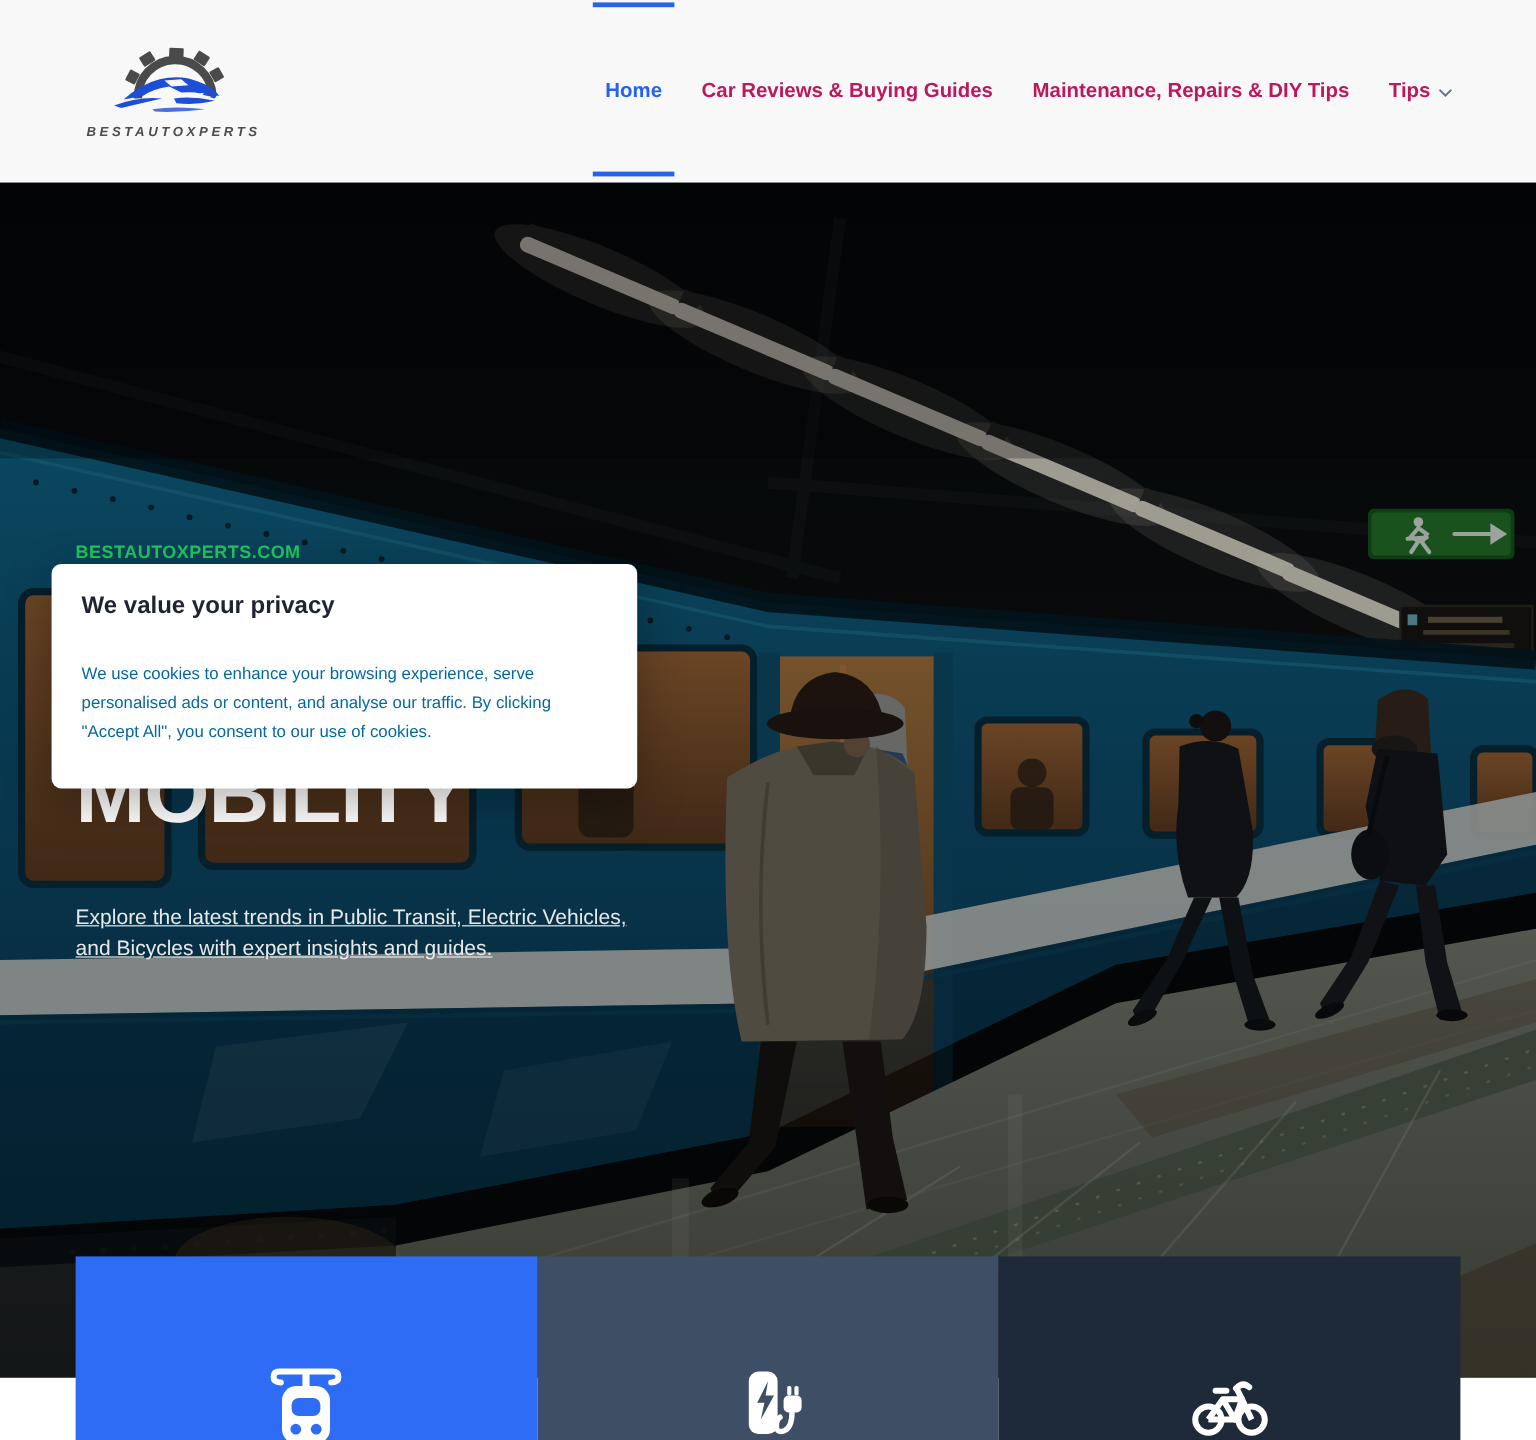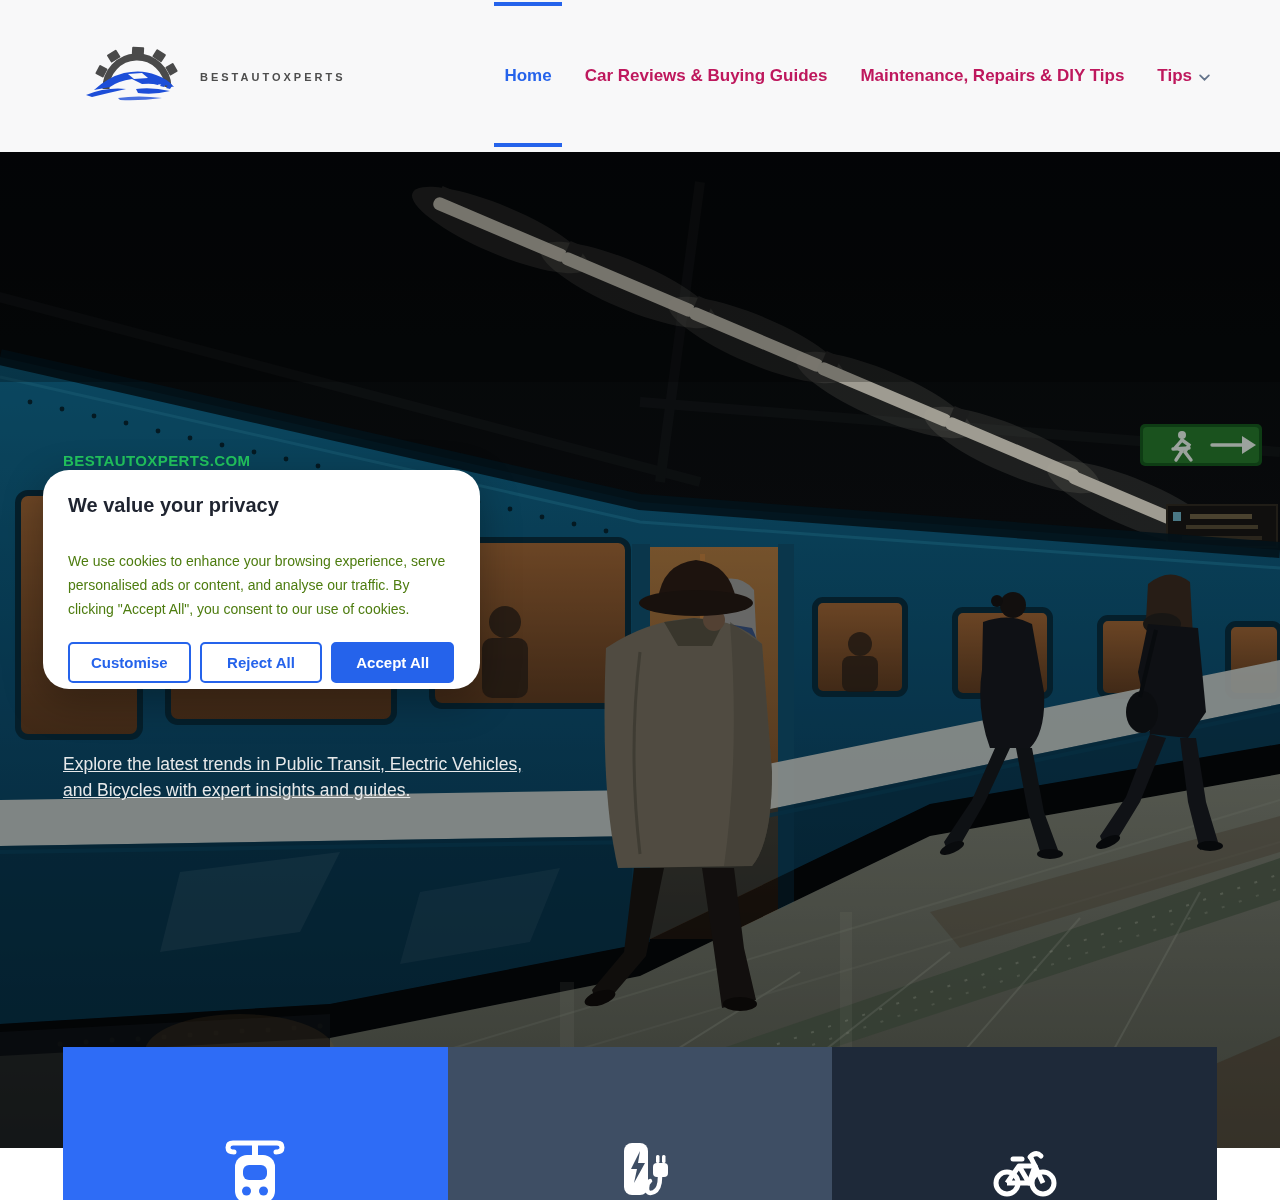--- a/index.html
+++ b/index.html
@@ -3,21 +3,21 @@
 <meta charset="utf-8">
 <style>
   * { margin:0; padding:0; box-sizing:border-box; }
   html,body { width:1280px; height:1200px; overflow:hidden; background:#fff;
     font-family:"Liberation Sans", sans-serif; }
 
   
   .header { position:relative; height:152px; background:#f8f8f9;
     display:flex; align-items:center; justify-content:space-between;
     padding:0 70px 0 72px; z-index:20; }
-  .logo { display:flex; flex-direction:row; align-items:center; cursor:pointer; }
+  .logo { display:flex; flex-direction:column; align-items:center; cursor:pointer;font-style:italic; }
   .logo-text { font-size:11px; font-weight:700; letter-spacing:3px; color:#4d4d4d; margin-top:2px; }
   .nav { display:flex; align-items:flex-end; gap:33px; }
   .nav-item { position:relative; font-size:17px; font-weight:700; color:#be185d;
     text-decoration:none; cursor:pointer; display:flex; align-items:center; gap:7px; }
   .nav-item.active { color:#2563eb; }
   .nav-item.active::before, .nav-item.active::after { content:""; position:absolute;
     left:-10px; right:-10px; height:4px; background:#2563eb; }
   .nav-item.active::before { top:-64px; }
   .nav-item.active::after  { bottom:-61px; }
   .chevron { width:11px; height:7px; margin-top:2px; }
@@ -36,25 +36,25 @@
   
   .cards { position:relative; z-index:10; display:flex; margin:-101px 63px 0 63px; }
   .card { flex:1 1 0; height:260px; display:flex; justify-content:center;
     align-items:flex-start; padding-top:84px; cursor:pointer; }
   .card-transit { background:#2e6cf6; }
   .card-ev      { background:#3e4e64; }
   .card-bike    { background:#1e2939; }
   .card svg { width:72px; height:72px; }
 
   
-  .cookie { position:absolute; left:43px; top:470px; width:437px; z-index:50;
-    background:#ffffff; border-radius:26px; box-shadow:0 12px 40px rgba(0,0,0,.3);
-    padding:24px 26px 6px 25px; }
+  .cookie { position:absolute; left:43px; top:470px; width:488px; z-index:50;
+    background:#ffffff; border-radius:8px; box-shadow:0 12px 40px rgba(0,0,0,.3);
+    padding:24px 26px 36px 25px; }
   .cookie-title { font-size:20px; font-weight:700; color:#1f2430; margin-bottom:13px; }
-  .cookie-body { font-size:14px; line-height:1.72; color:#4d7c0f;margin-top:32px; }
+  .cookie-body { font-size:14px; line-height:1.72; color:#0369a1;margin-top:32px; }
   .cookie-actions { display:flex; gap:9px; margin-top:21px; }
   .cookie-btn { flex:1 1 0; height:41px; border-radius:5px; font-size:15px; font-weight:700;
     font-family:"Liberation Sans", sans-serif; cursor:pointer;
     background:#ffffff; border:2px solid #2563eb; color:#2563eb; }
   .cookie-btn.primary { background:#2563eb; border-color:#2563eb; color:#ffffff; }
 </style>
 </head>
 <body>
 
 <header class="header">
@@ -357,18 +357,13 @@
       <path d="M46,35 L42,27 M40,52 L46,35" fill="none" stroke="#ffffff" stroke-width="5" stroke-linecap="round"></path>
       <path d="M41,26 Q47,20 52,25" fill="none" stroke="#ffffff" stroke-width="5" stroke-linecap="round"></path>
       <path d="M24,28 L33,28" stroke="#ffffff" stroke-width="5" stroke-linecap="round"></path>
     </svg>
   </div>
 </section>
 
 <div class="cookie" role="dialog">
   <div class="cookie-title">We value your privacy</div>
   <div class="cookie-body">We use cookies to enhance your browsing experience, serve personalised ads or content, and analyse our traffic. By clicking "Accept All", you consent to our use of cookies.</div>
-  <div class="cookie-actions">
-    <button class="cookie-btn">Customise</button>
-    <button class="cookie-btn">Reject All</button>
-    <button class="cookie-btn primary">Accept All</button>
-  </div>
 </div>
 
 </body></html>

